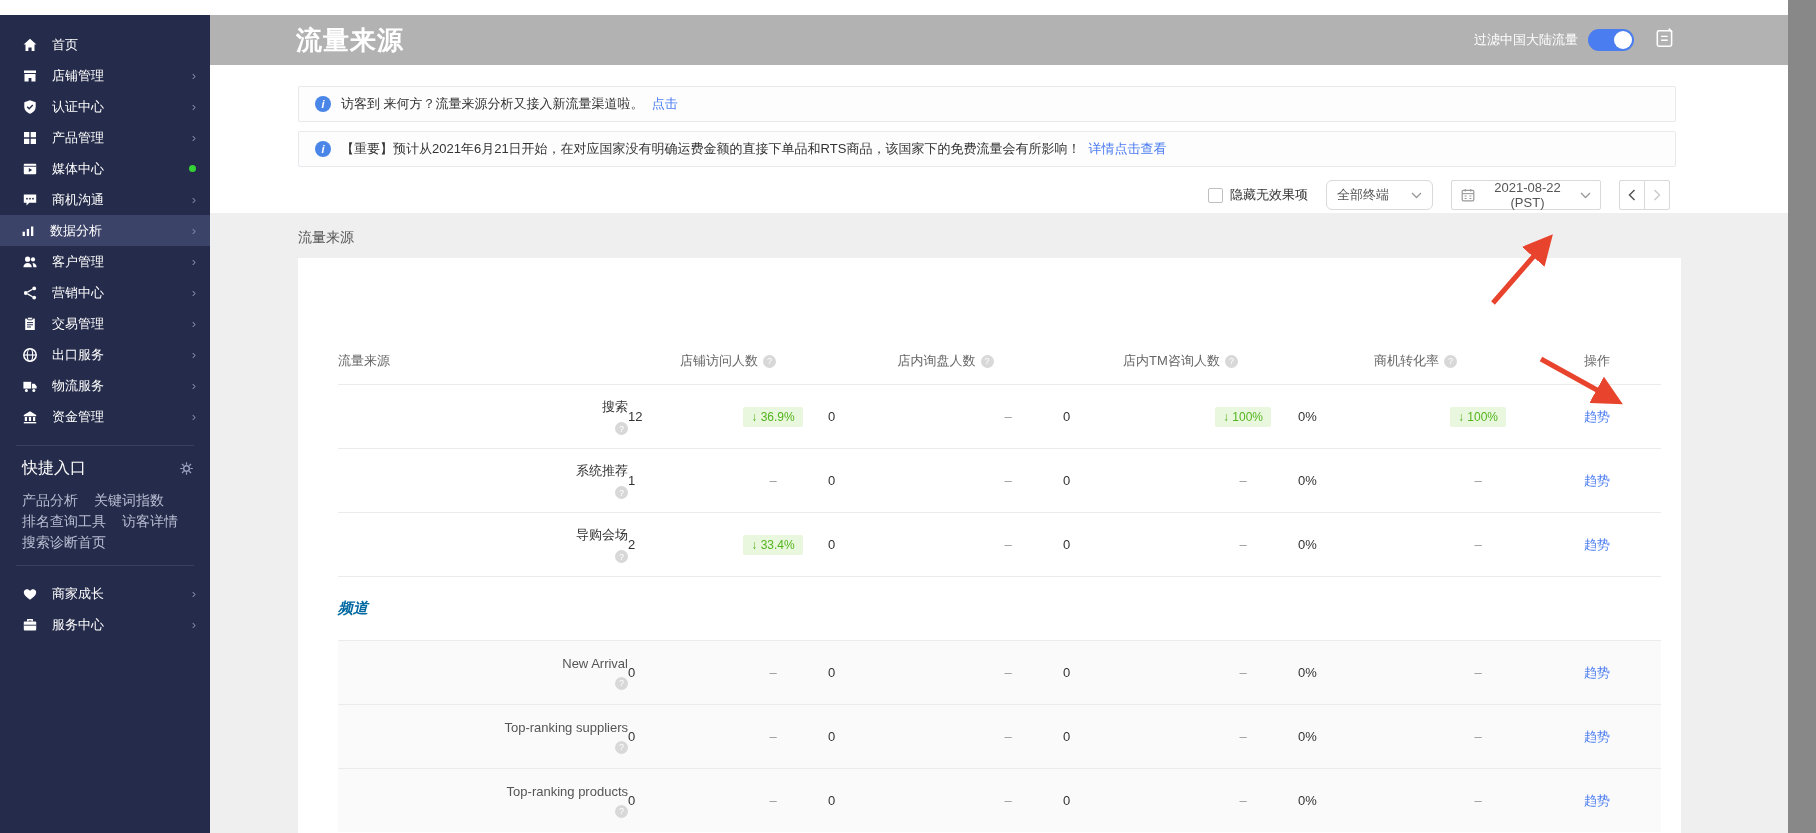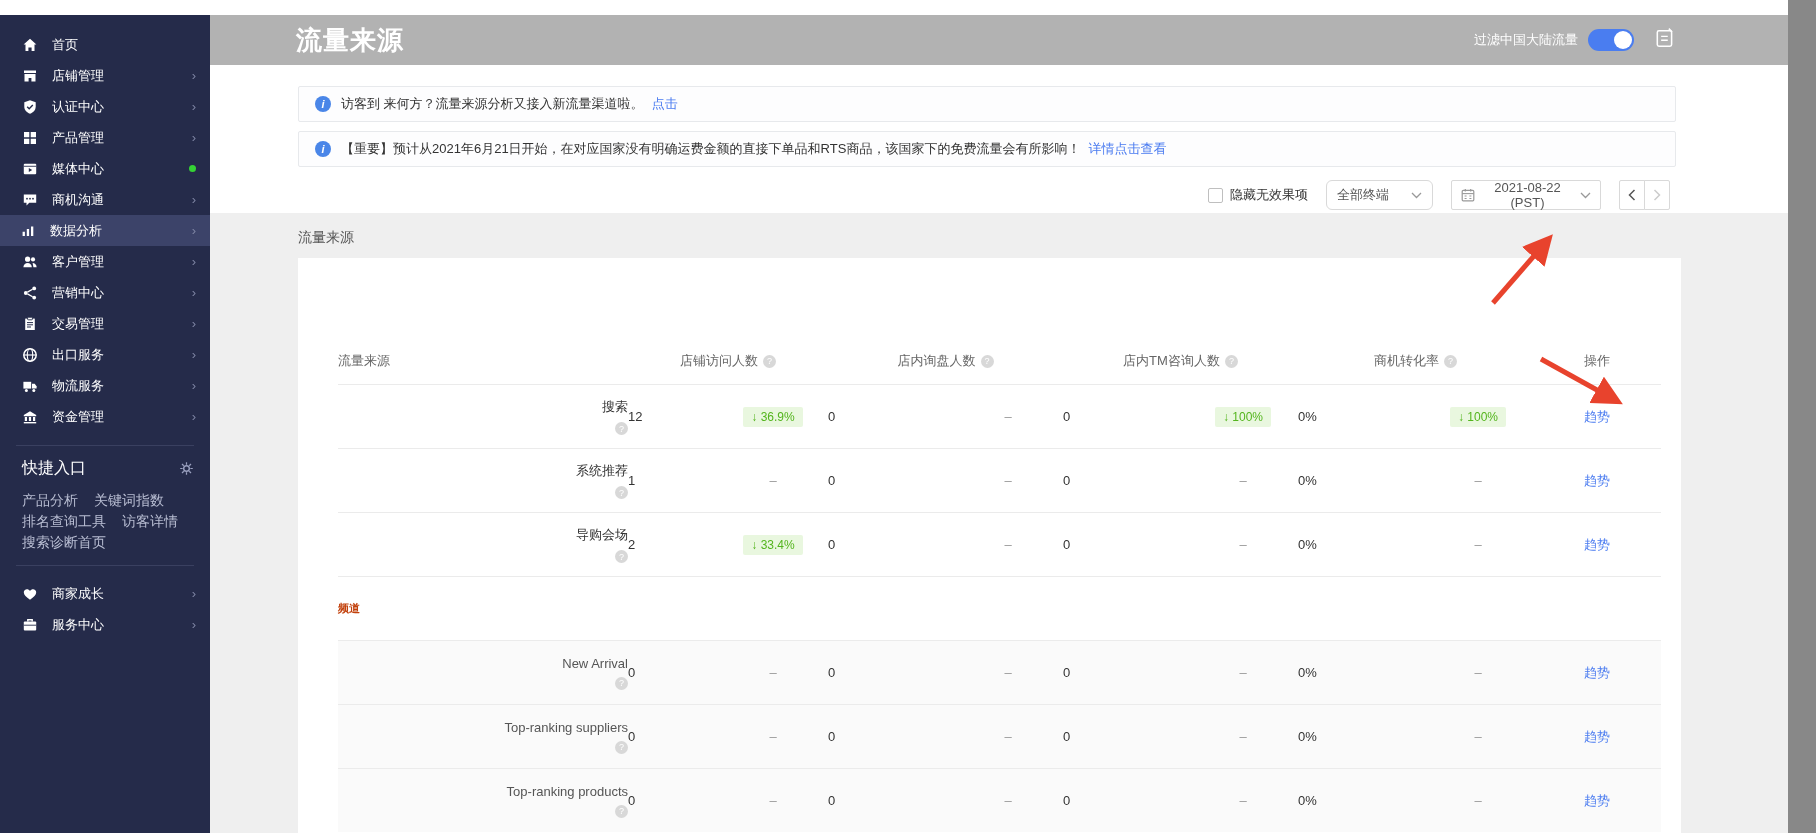--- a/index.html
+++ b/index.html
@@ -64,21 +64,21 @@
   .trow { display:grid; grid-template-columns:290px 90px 110px 125px 110px 125px 110px 125px 110px 128px; align-items:center; height:64px; border-top:1px solid #ebebeb; font-size:13px; color:#333; }
   .trow.channel { background:#fafafa; }
   .trow.channel .c-name { padding-left:12px; color:#555; }
   .c-name { display:flex; align-items:flex-end; gap:6px;flex-direction:column; }
   .c-val { padding-right:6px; }
   .c-chg { text-align:center; }
   .c-chg.dash { color:#999; }
   .badge { background:#e9f7df; color:#54b51e; font-size:12px; padding:3px 8px; border-radius:2px; display:inline-block; }
   .c-act { text-align:center; }
   .trend { color:#4a7bf0; cursor:pointer;text-align:center; }
-  .group-row { height:64px; border-top:1px solid #ebebeb; display:flex; align-items:center; font-size:11px; font-weight:bold; color:#c2410c; }
+  .group-row { height:64px; border-top:1px solid #ebebeb; display:flex; align-items:center; font-size:15px; font-weight:bold; color:#0369a1;font-style:italic; }
 
   .overlay { position:absolute; inset:0; pointer-events:none; z-index:50; }
 </style>
 </head>
 <body>
 
 <div class="page">
   <div class="topstrip"></div>
 
   <div class="sidebar">

